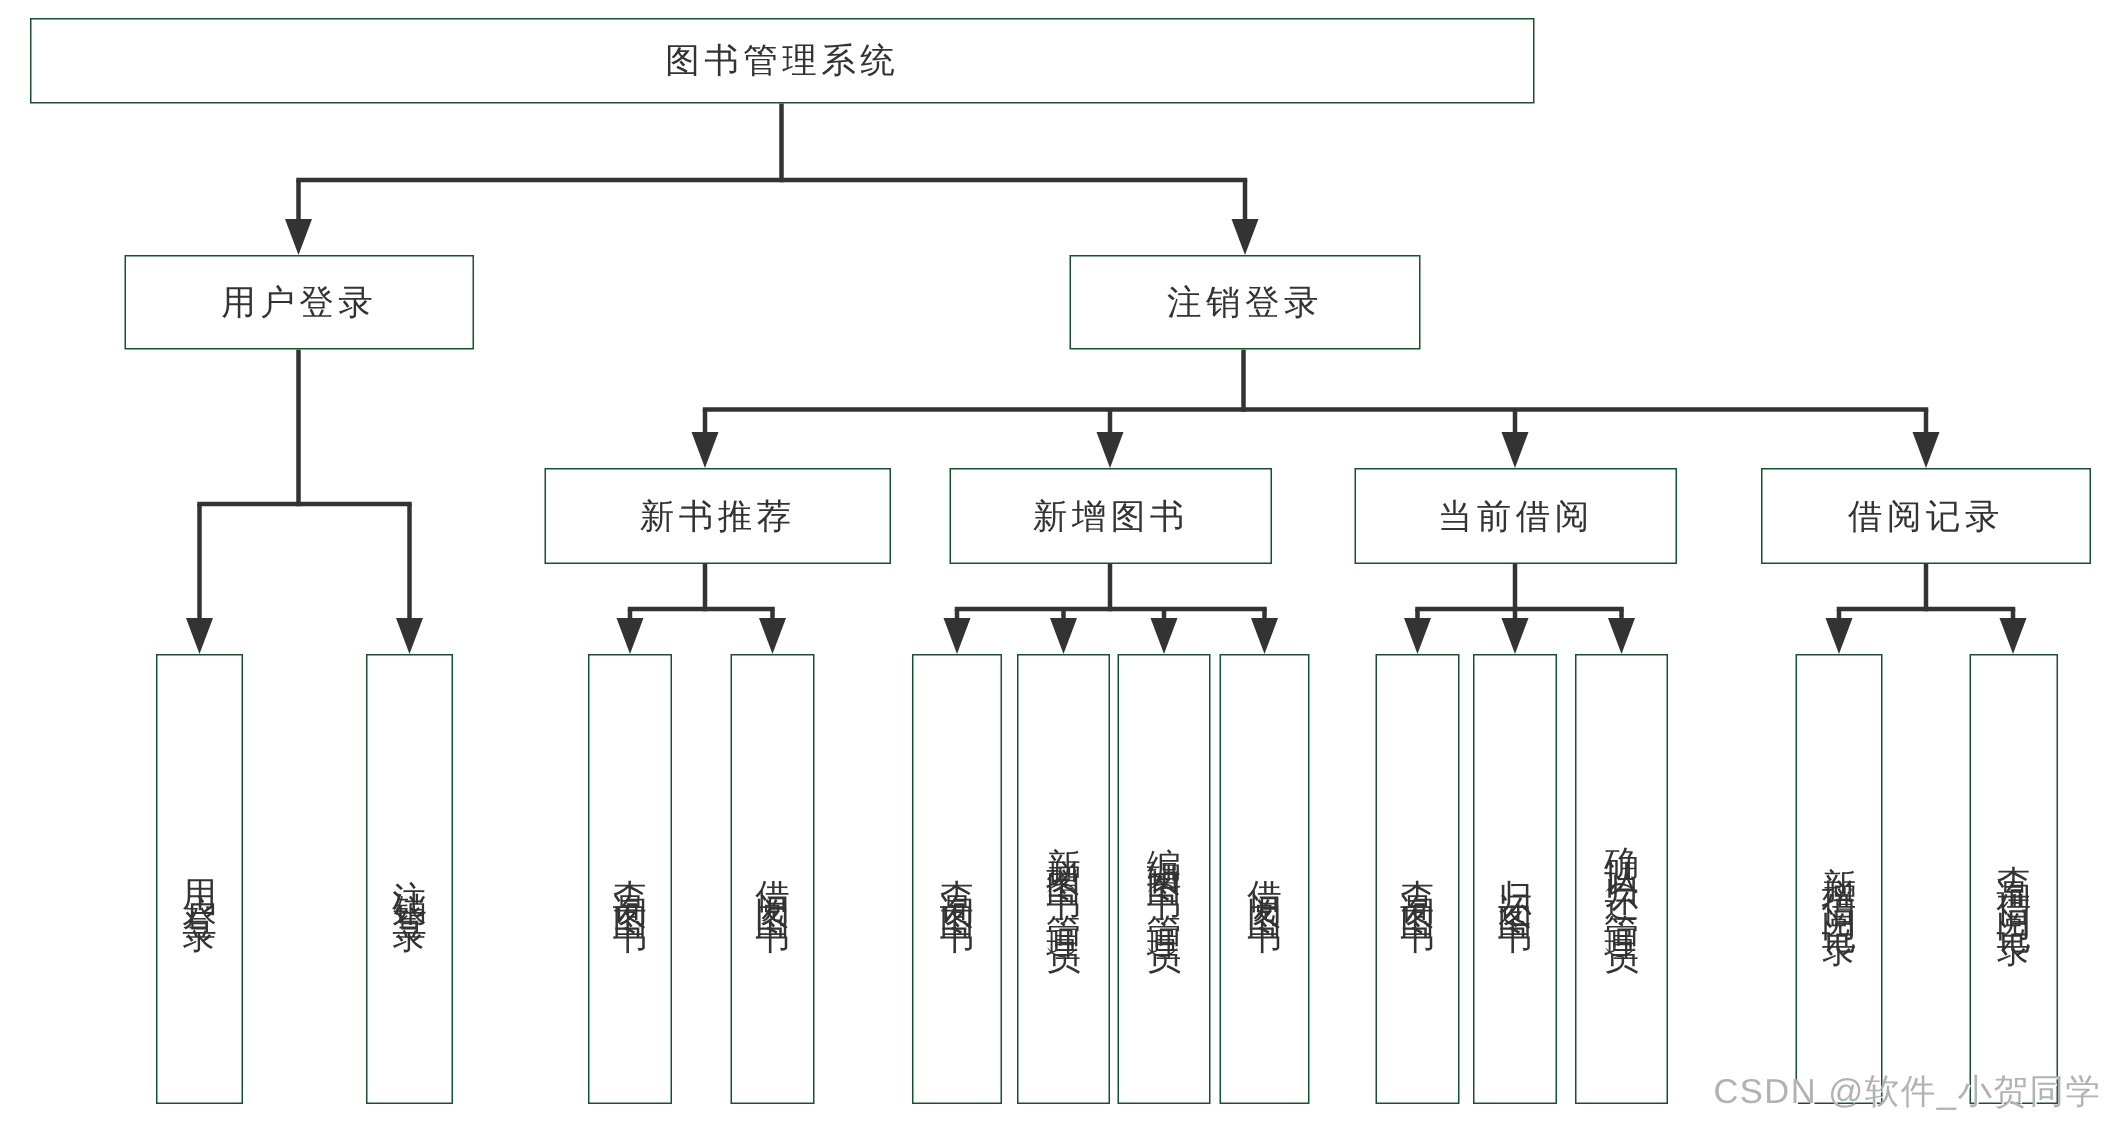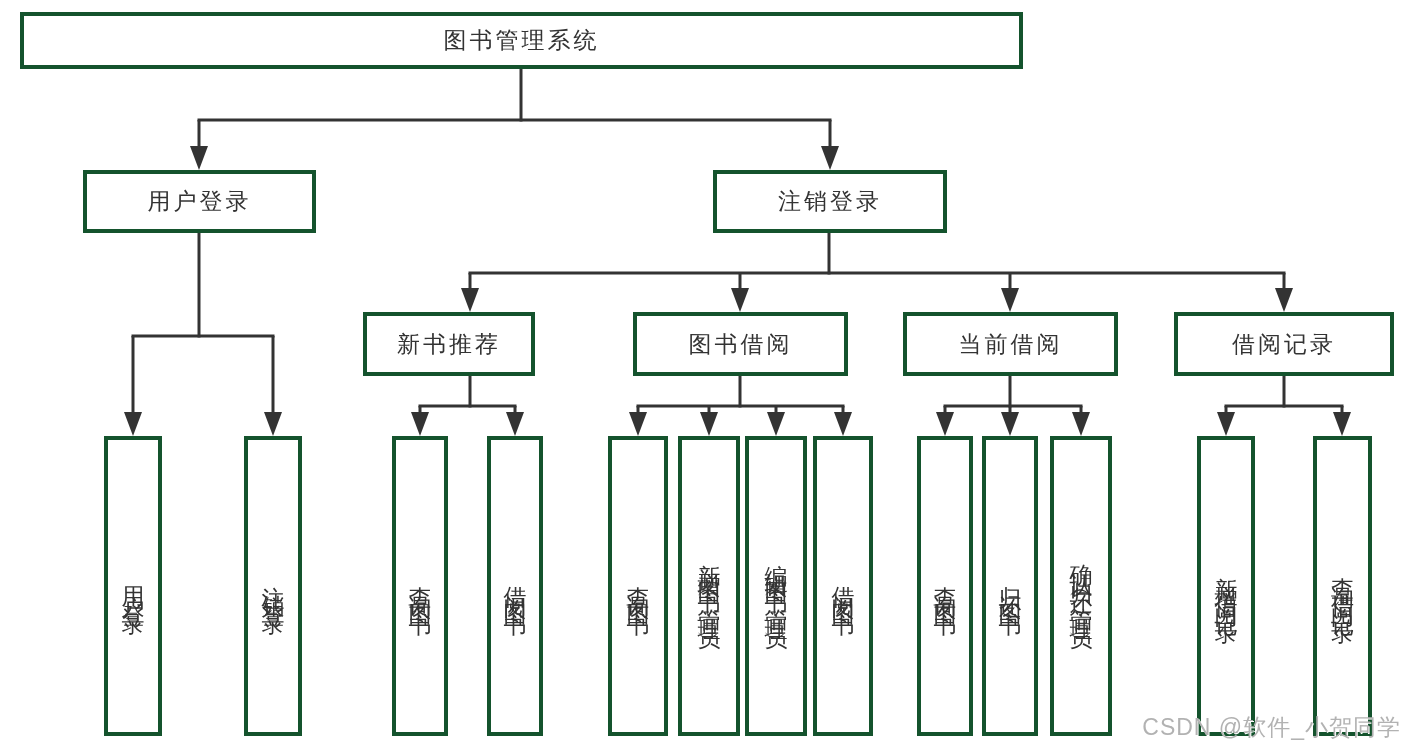--- a/index.html
+++ b/index.html
@@ -20,21 +20,21 @@
   svg.connectors line {
     stroke: #333333;
     stroke-width: 3;
   }
   svg.connectors polygon {
     fill: #333333;
   }
   .box {
     position: absolute;
     box-sizing: border-box;
-    border: 4px solid #14532d;
+    border: 1px solid #14532d;
     background: #ffffff;
     display: flex;
     align-items: center;
     justify-content: center;
   }
   .box.h span {
     font-size: 23px;
     letter-spacing: 3px;
     line-height: 1;
     white-space: nowrap;
@@ -129,25 +129,25 @@
     <span>图书管理系统</span>
   </div>
 
   <div class="box h" style="left:83px;top:170px;width:233px;height:63px">
     <span>用户登录</span>
   </div>
   <div class="box h" style="left:713px;top:170px;width:234px;height:63px">
     <span>注销登录</span>
   </div>
 
-  <div class="box h" style="left:363px;top:312px;width:172px;height:64px">
+  <div class="box h" style="left:363px;top:312px;width:231px;height:64px">
     <span>新书推荐</span>
   </div>
   <div class="box h" style="left:633px;top:312px;width:215px;height:64px">
-    <span>图书借阅</span>
+    <span>新增图书</span>
   </div>
   <div class="box h" style="left:903px;top:312px;width:215px;height:64px">
     <span>当前借阅</span>
   </div>
   <div class="box h" style="left:1174px;top:312px;width:220px;height:64px">
     <span>借阅记录</span>
   </div>
 
   <div class="box v" style="left:104px;top:436px;width:58px;height:300px">
     <span>用户登录</span>

